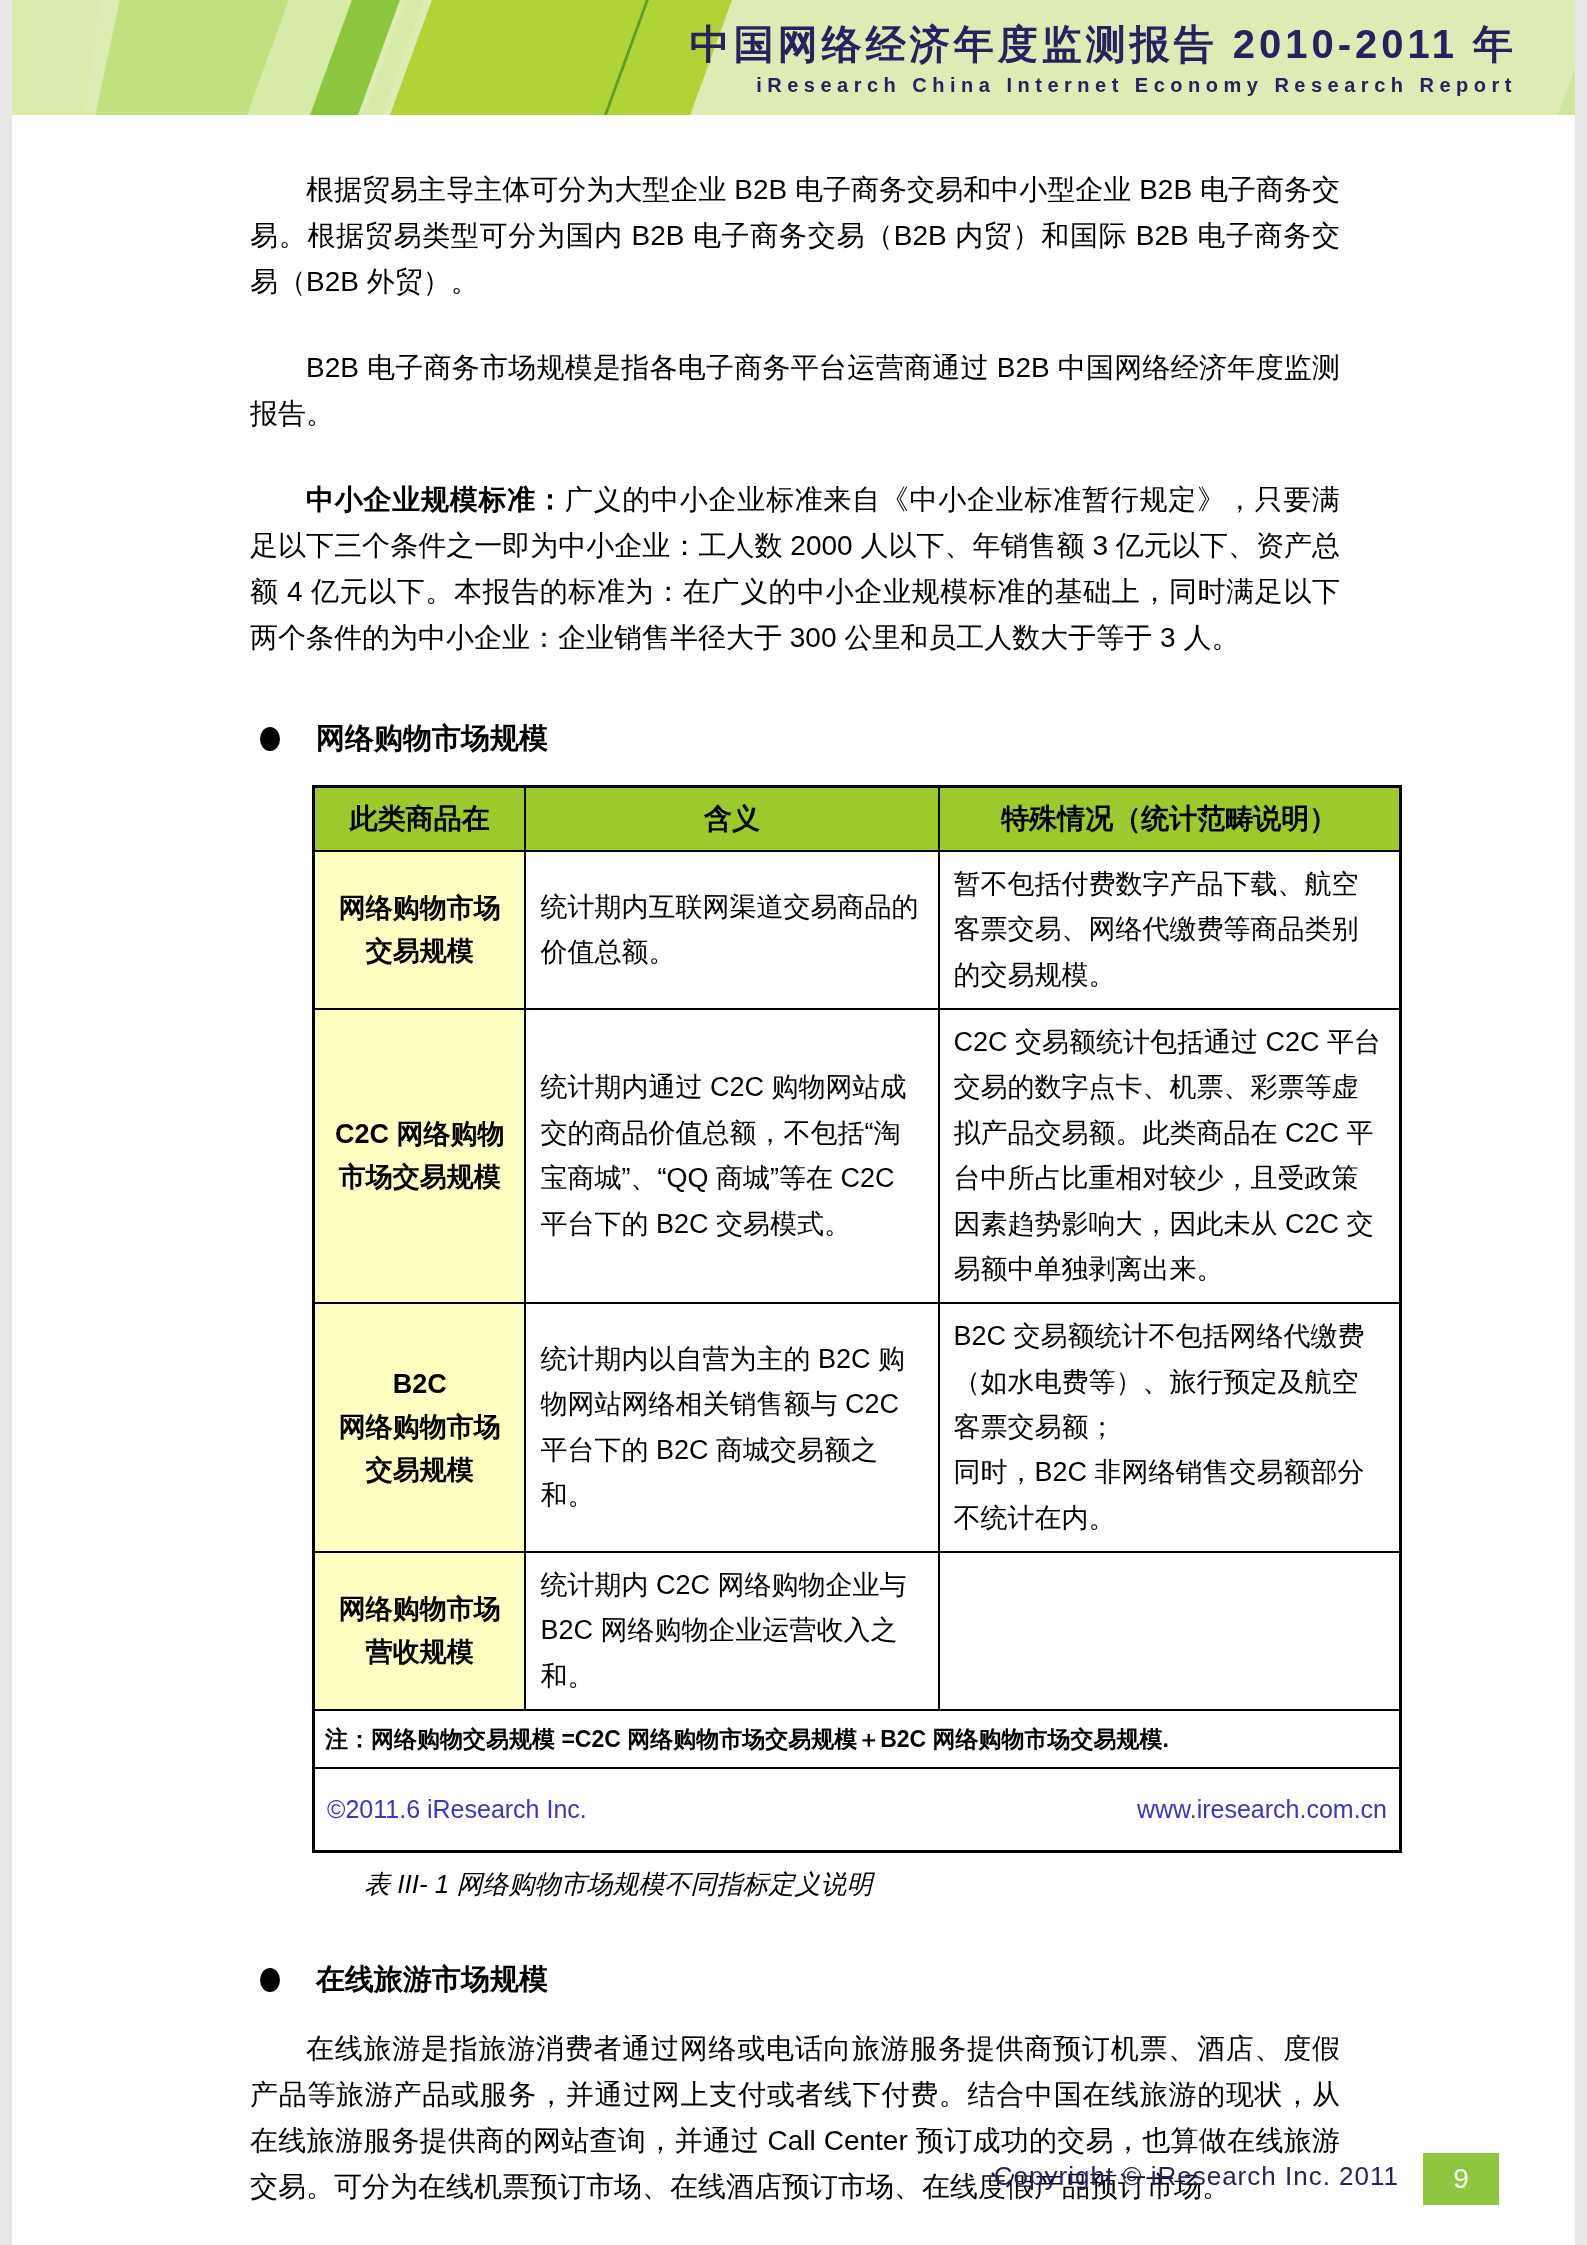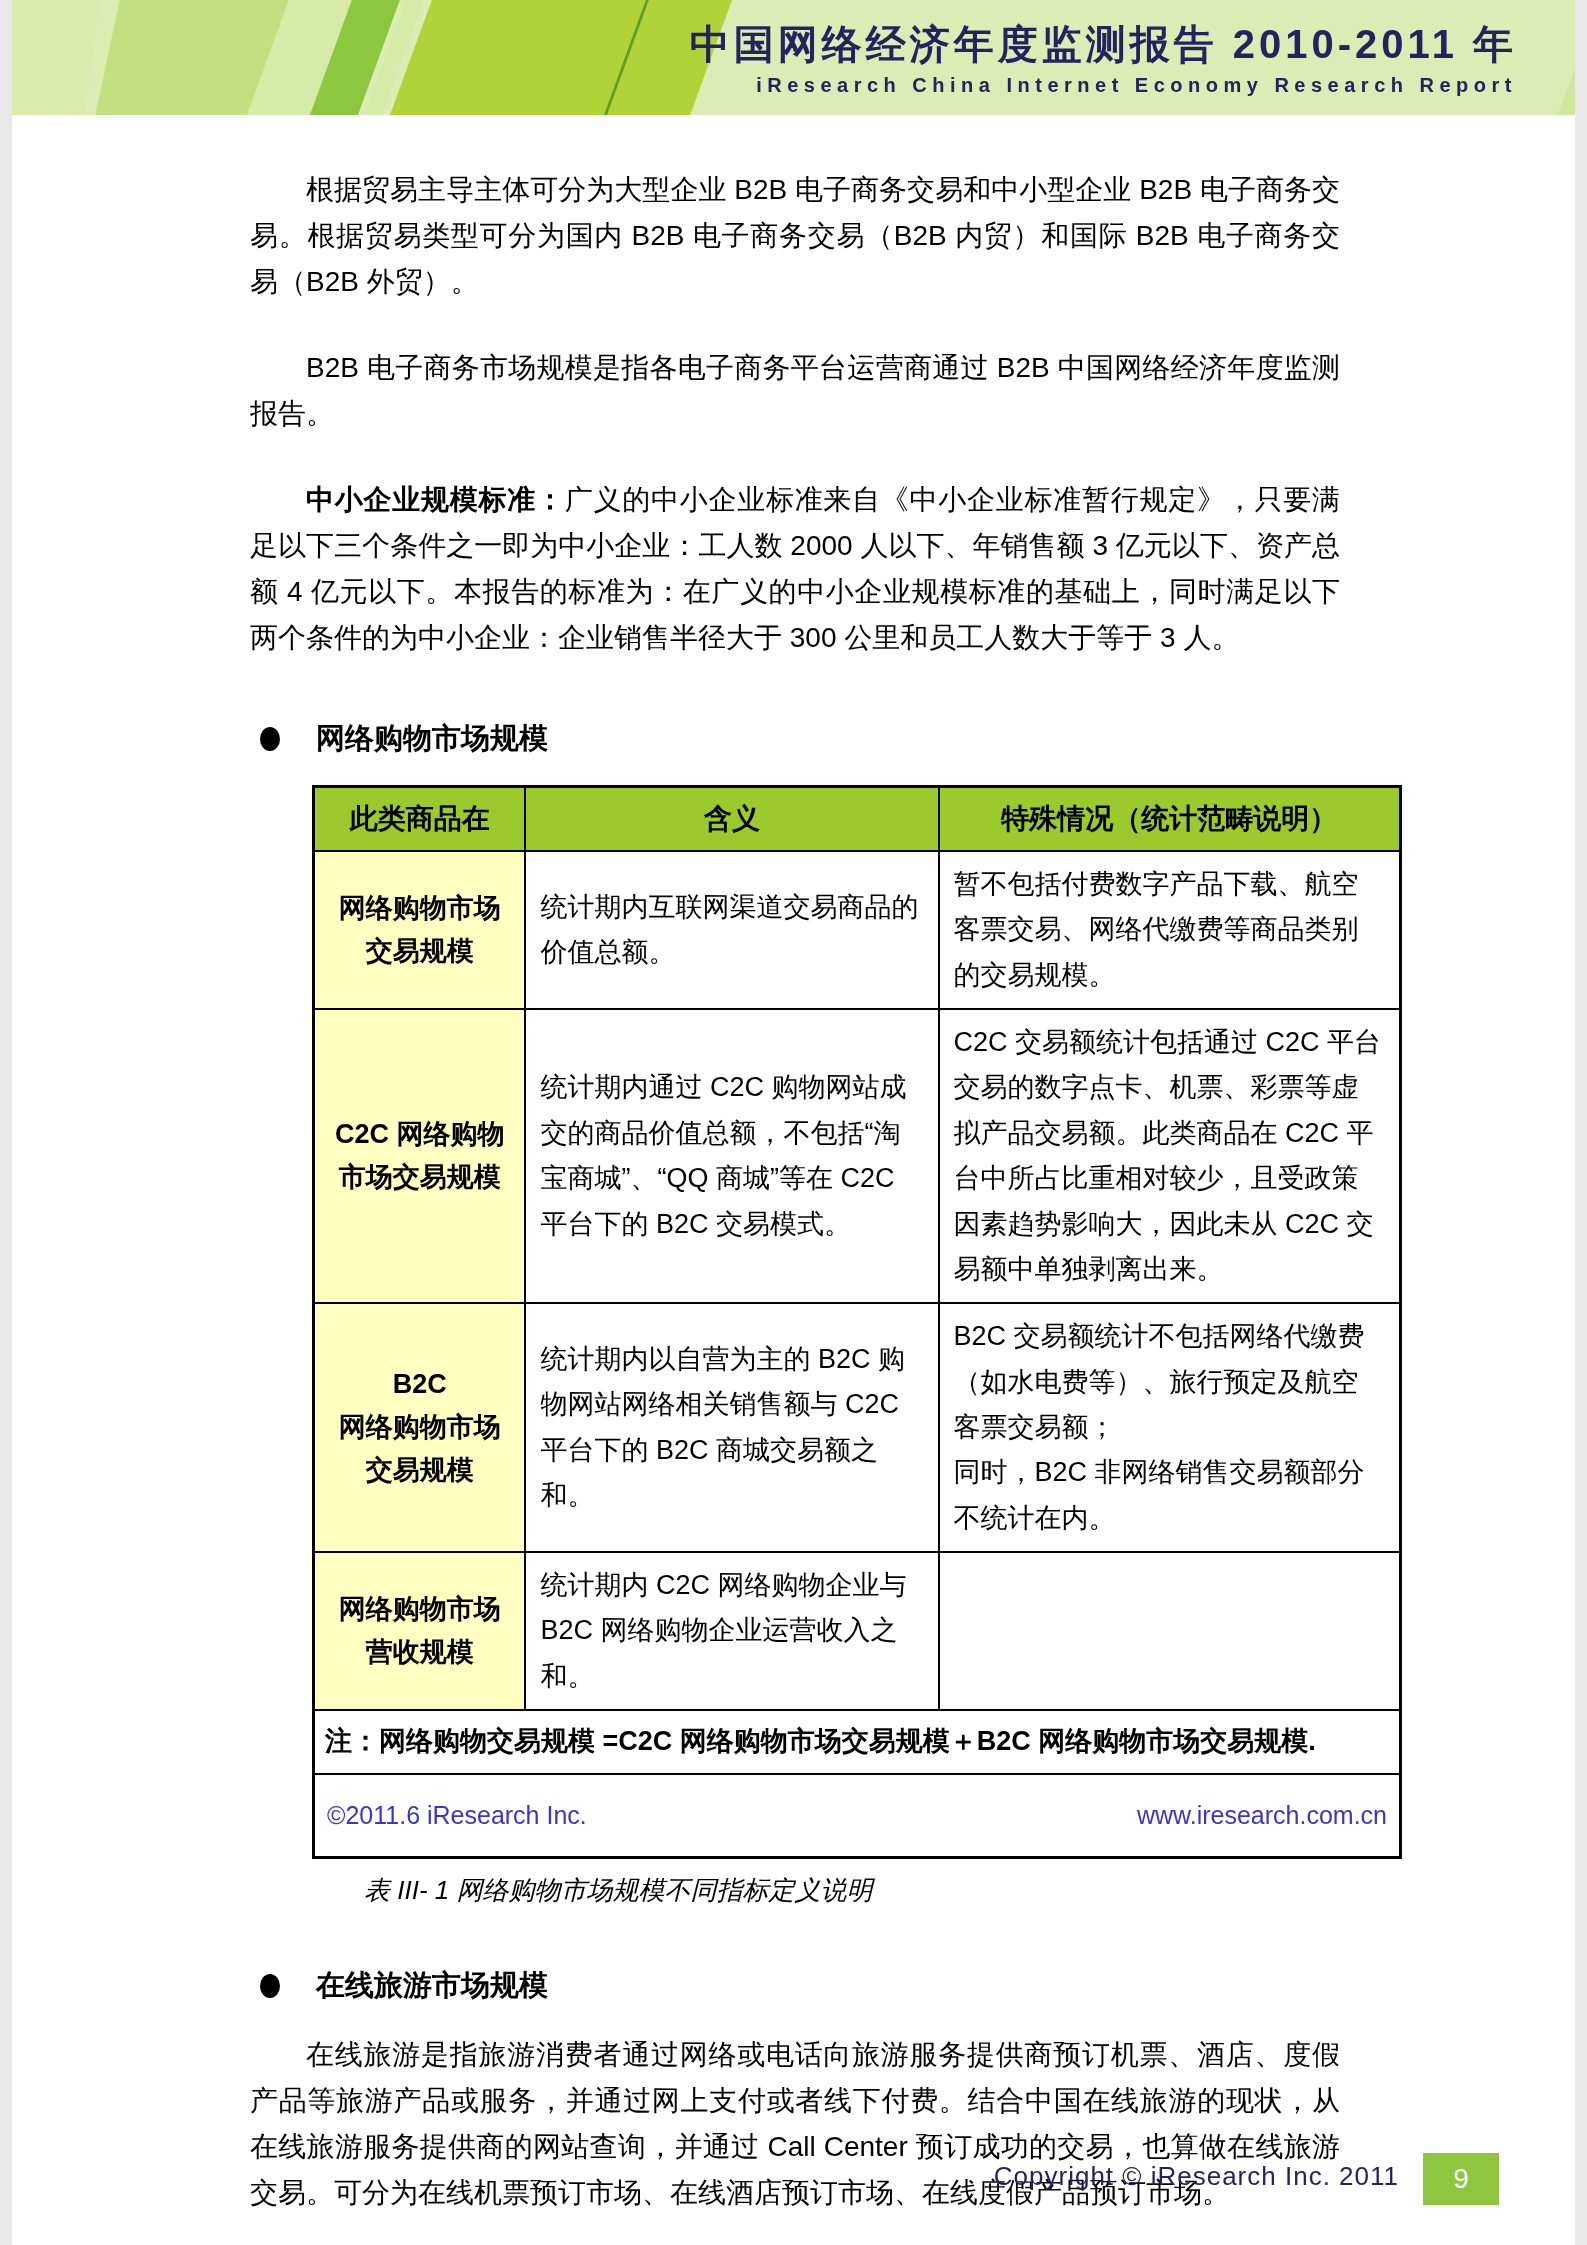--- a/index.html
+++ b/index.html
@@ -119,21 +119,21 @@
   }
   td.meaning, td.special {
     background: #ffffff;
     font-size: 27px;
     padding: 10px 14px;
     line-height: 1.68;
     text-align: left;
     white-space: pre-line;
   }
   td.note-cell {
-    font-size: 27px;
+    font-size: 23px;
     font-weight: bold;
     padding: 12px 10px;
     line-height: 1.4;
   }
   td.copy-cell { padding: 26px 12px; }
   .copy-flex {
     display: flex;
     justify-content: space-between;
     align-items: center;
     color: #3a35c8;

